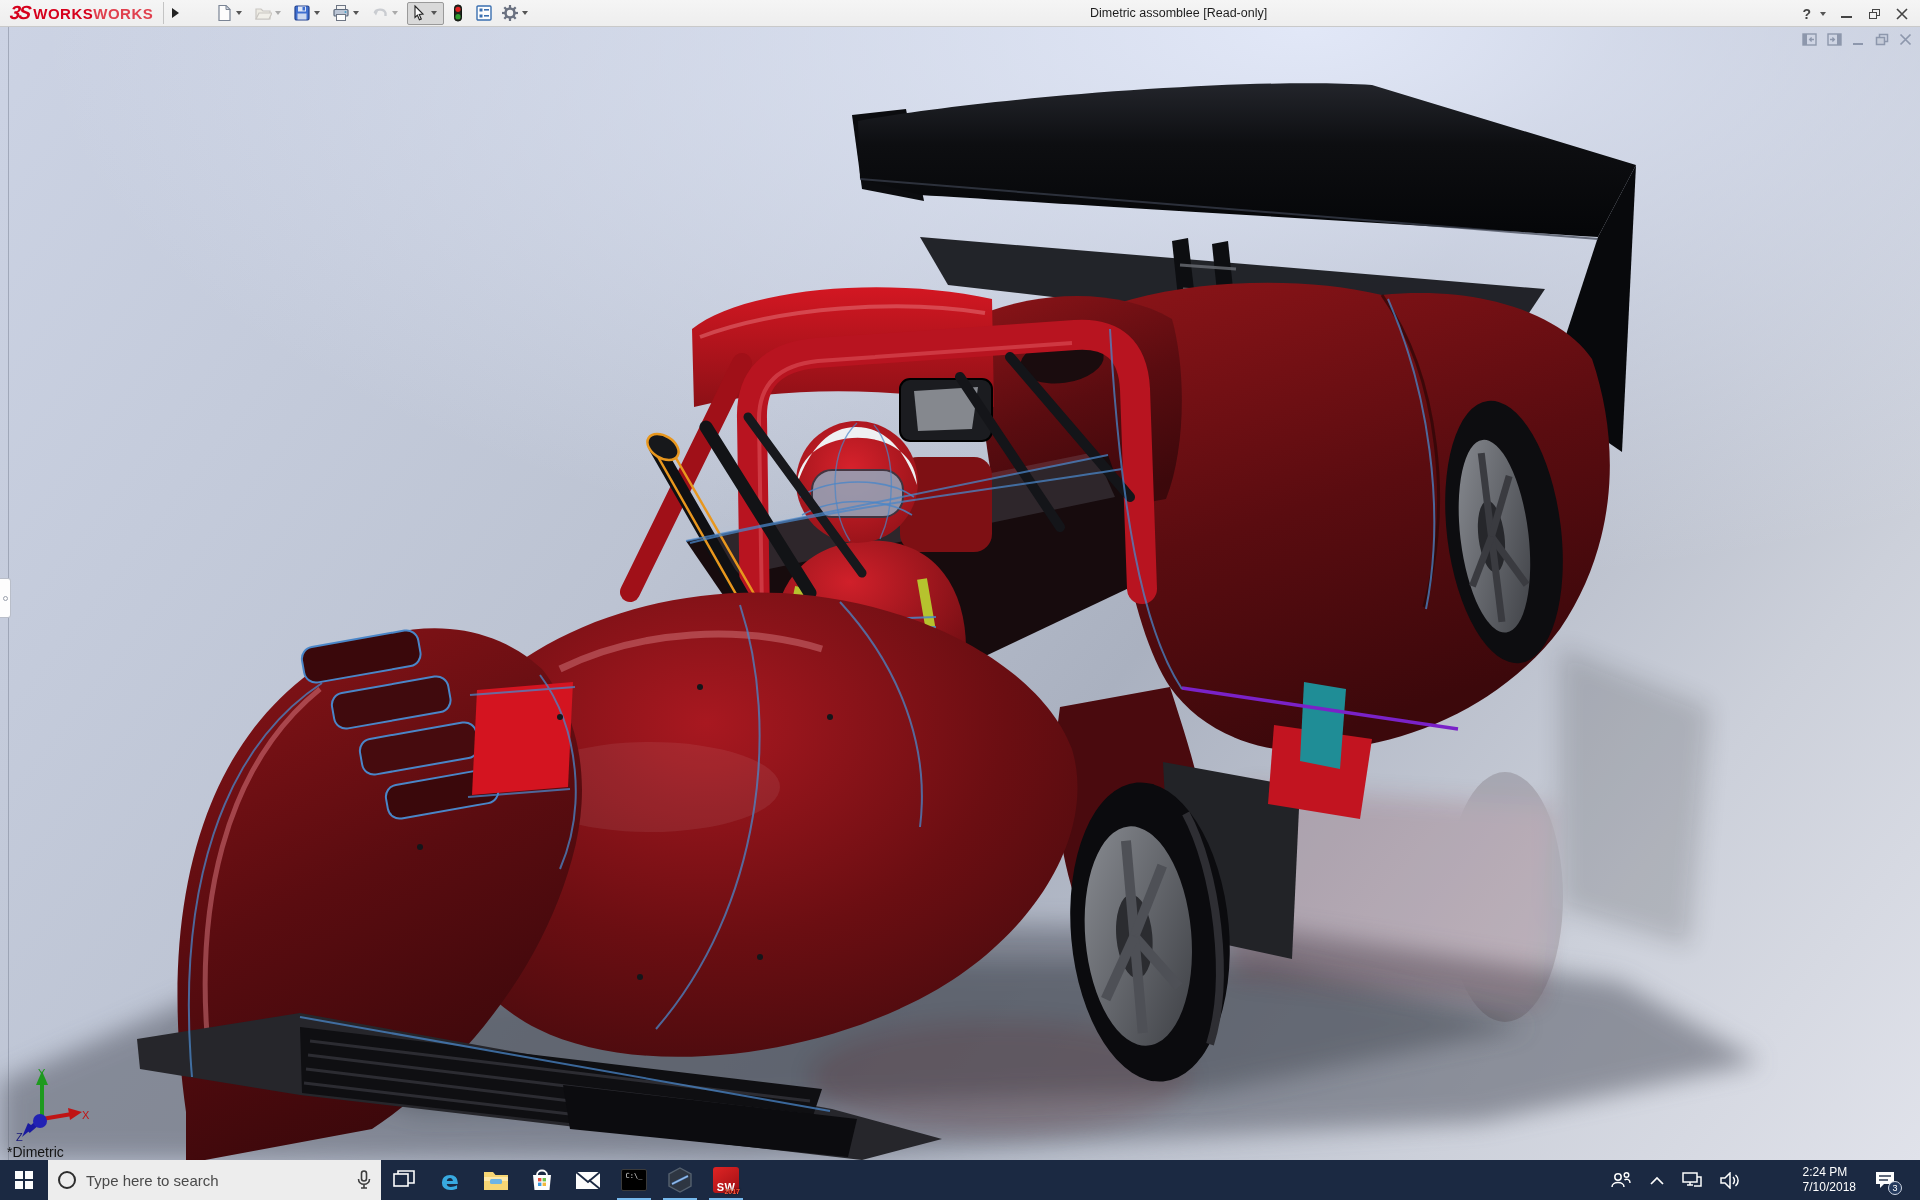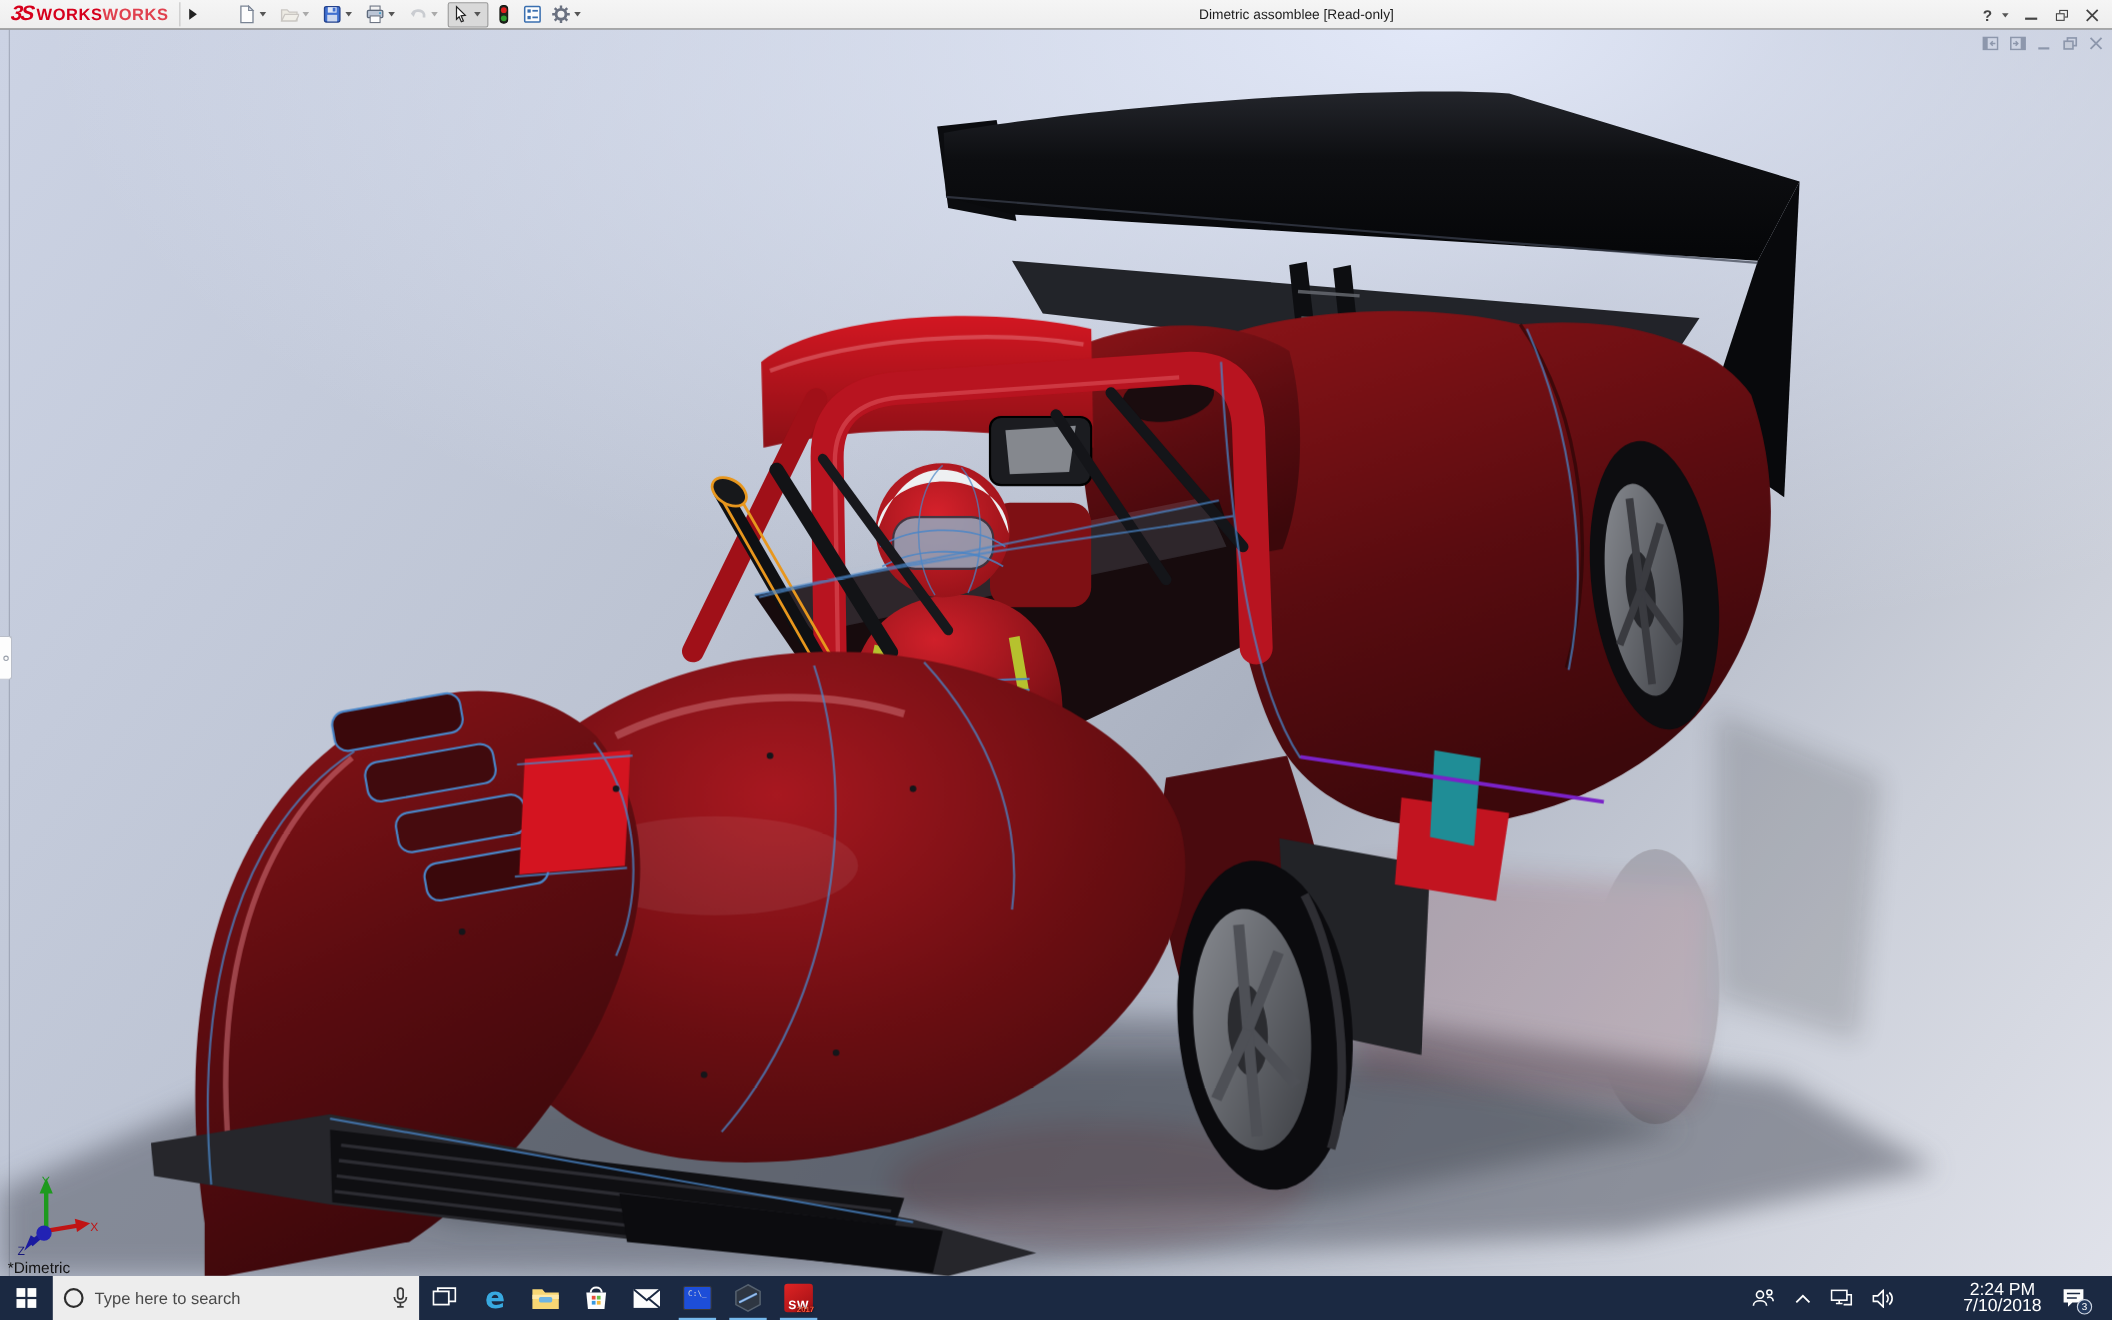--- a/index.html
+++ b/index.html
@@ -60,30 +60,30 @@
   .win-logo { display:grid; grid-template-columns:8px 8px; grid-template-rows:8px 8px; gap:1.5px; }
   .win-logo i { background:#fdfdfd; display:block; }
   .search-box { width:333px; background:#ededed; display:flex; align-items:center; padding:0 10px; gap:10px; }
   .cortana-ring { width:18px; height:18px; border-radius:50%; border:2.5px solid #2d2d2d; flex:none; }
   .search-input { flex:1; border:none; outline:none; background:transparent; font-size:15px; color:#3c3c3c;
     font-family:"Liberation Sans", sans-serif; }
   .search-input::placeholder { color:#4a4a4a; opacity:1; }
   .task-btn { width:46px; display:flex; align-items:center; justify-content:center; position:relative; }
   .task-btn .indicator { position:absolute; bottom:0; left:6px; right:6px; height:2.5px; background:#76b9ed; }
   .edge-e { font-size:27px; font-weight:bold; color:#38a9e0; line-height:1; font-family:"DejaVu Sans", sans-serif; }
-  .cmd-box { width:26px; height:22px; background:#1d4ed8; border:1px solid #3a3a3a; border-radius:2px;
+  .cmd-box { width:26px; height:22px; background:#000000; border:1px solid #3a3a3a; border-radius:2px;
     color:#d8d8d8; font-family:"DejaVu Sans Mono", monospace; font-size:7px; padding:2px 2px; text-align:center; }
   .sw-box { width:26px; height:26px; background:linear-gradient(145deg,#e02424,#9e0f14); border-radius:3px;
     position:relative; display:flex; align-items:flex-end; justify-content:center; }
   .sw-box .sw-l { color:#fff; font-weight:bold; font-size:11px; letter-spacing:.5px; }
   .sw-box .sw-y { position:absolute; right:-1px; bottom:-2px; font-size:7px; font-weight:bold; color:#ff5a3c;
     text-shadow:0 0 2px #000; }
   .tray { margin-left:auto; display:flex; align-items:center; gap:4px; padding-right:2px; }
   .tray-btn { height:40px; display:flex; align-items:center; justify-content:center; padding:0 7px; }
-  .clock { text-align:center; font-size:16px; line-height:15px; padding:0 8px;margin-left:44px; }
+  .clock { font-size:12px; line-height:15px; padding:0 8px;margin-left:44px; }
   .notif { position:relative; padding:0 12px 0 6px; }
   .notif .badge { position:absolute; right:6px; bottom:5px; width:14px; height:14px; border-radius:50%;
     background:#243a5e; border:1px solid #cfd6e2; color:#fff; font-size:9px;
     display:flex; align-items:center; justify-content:center; }
   .show-desktop { width:6px; border-left:1px solid #46546e; }
 </style>
 </head>
 <body>
 
 <div class="screen">

